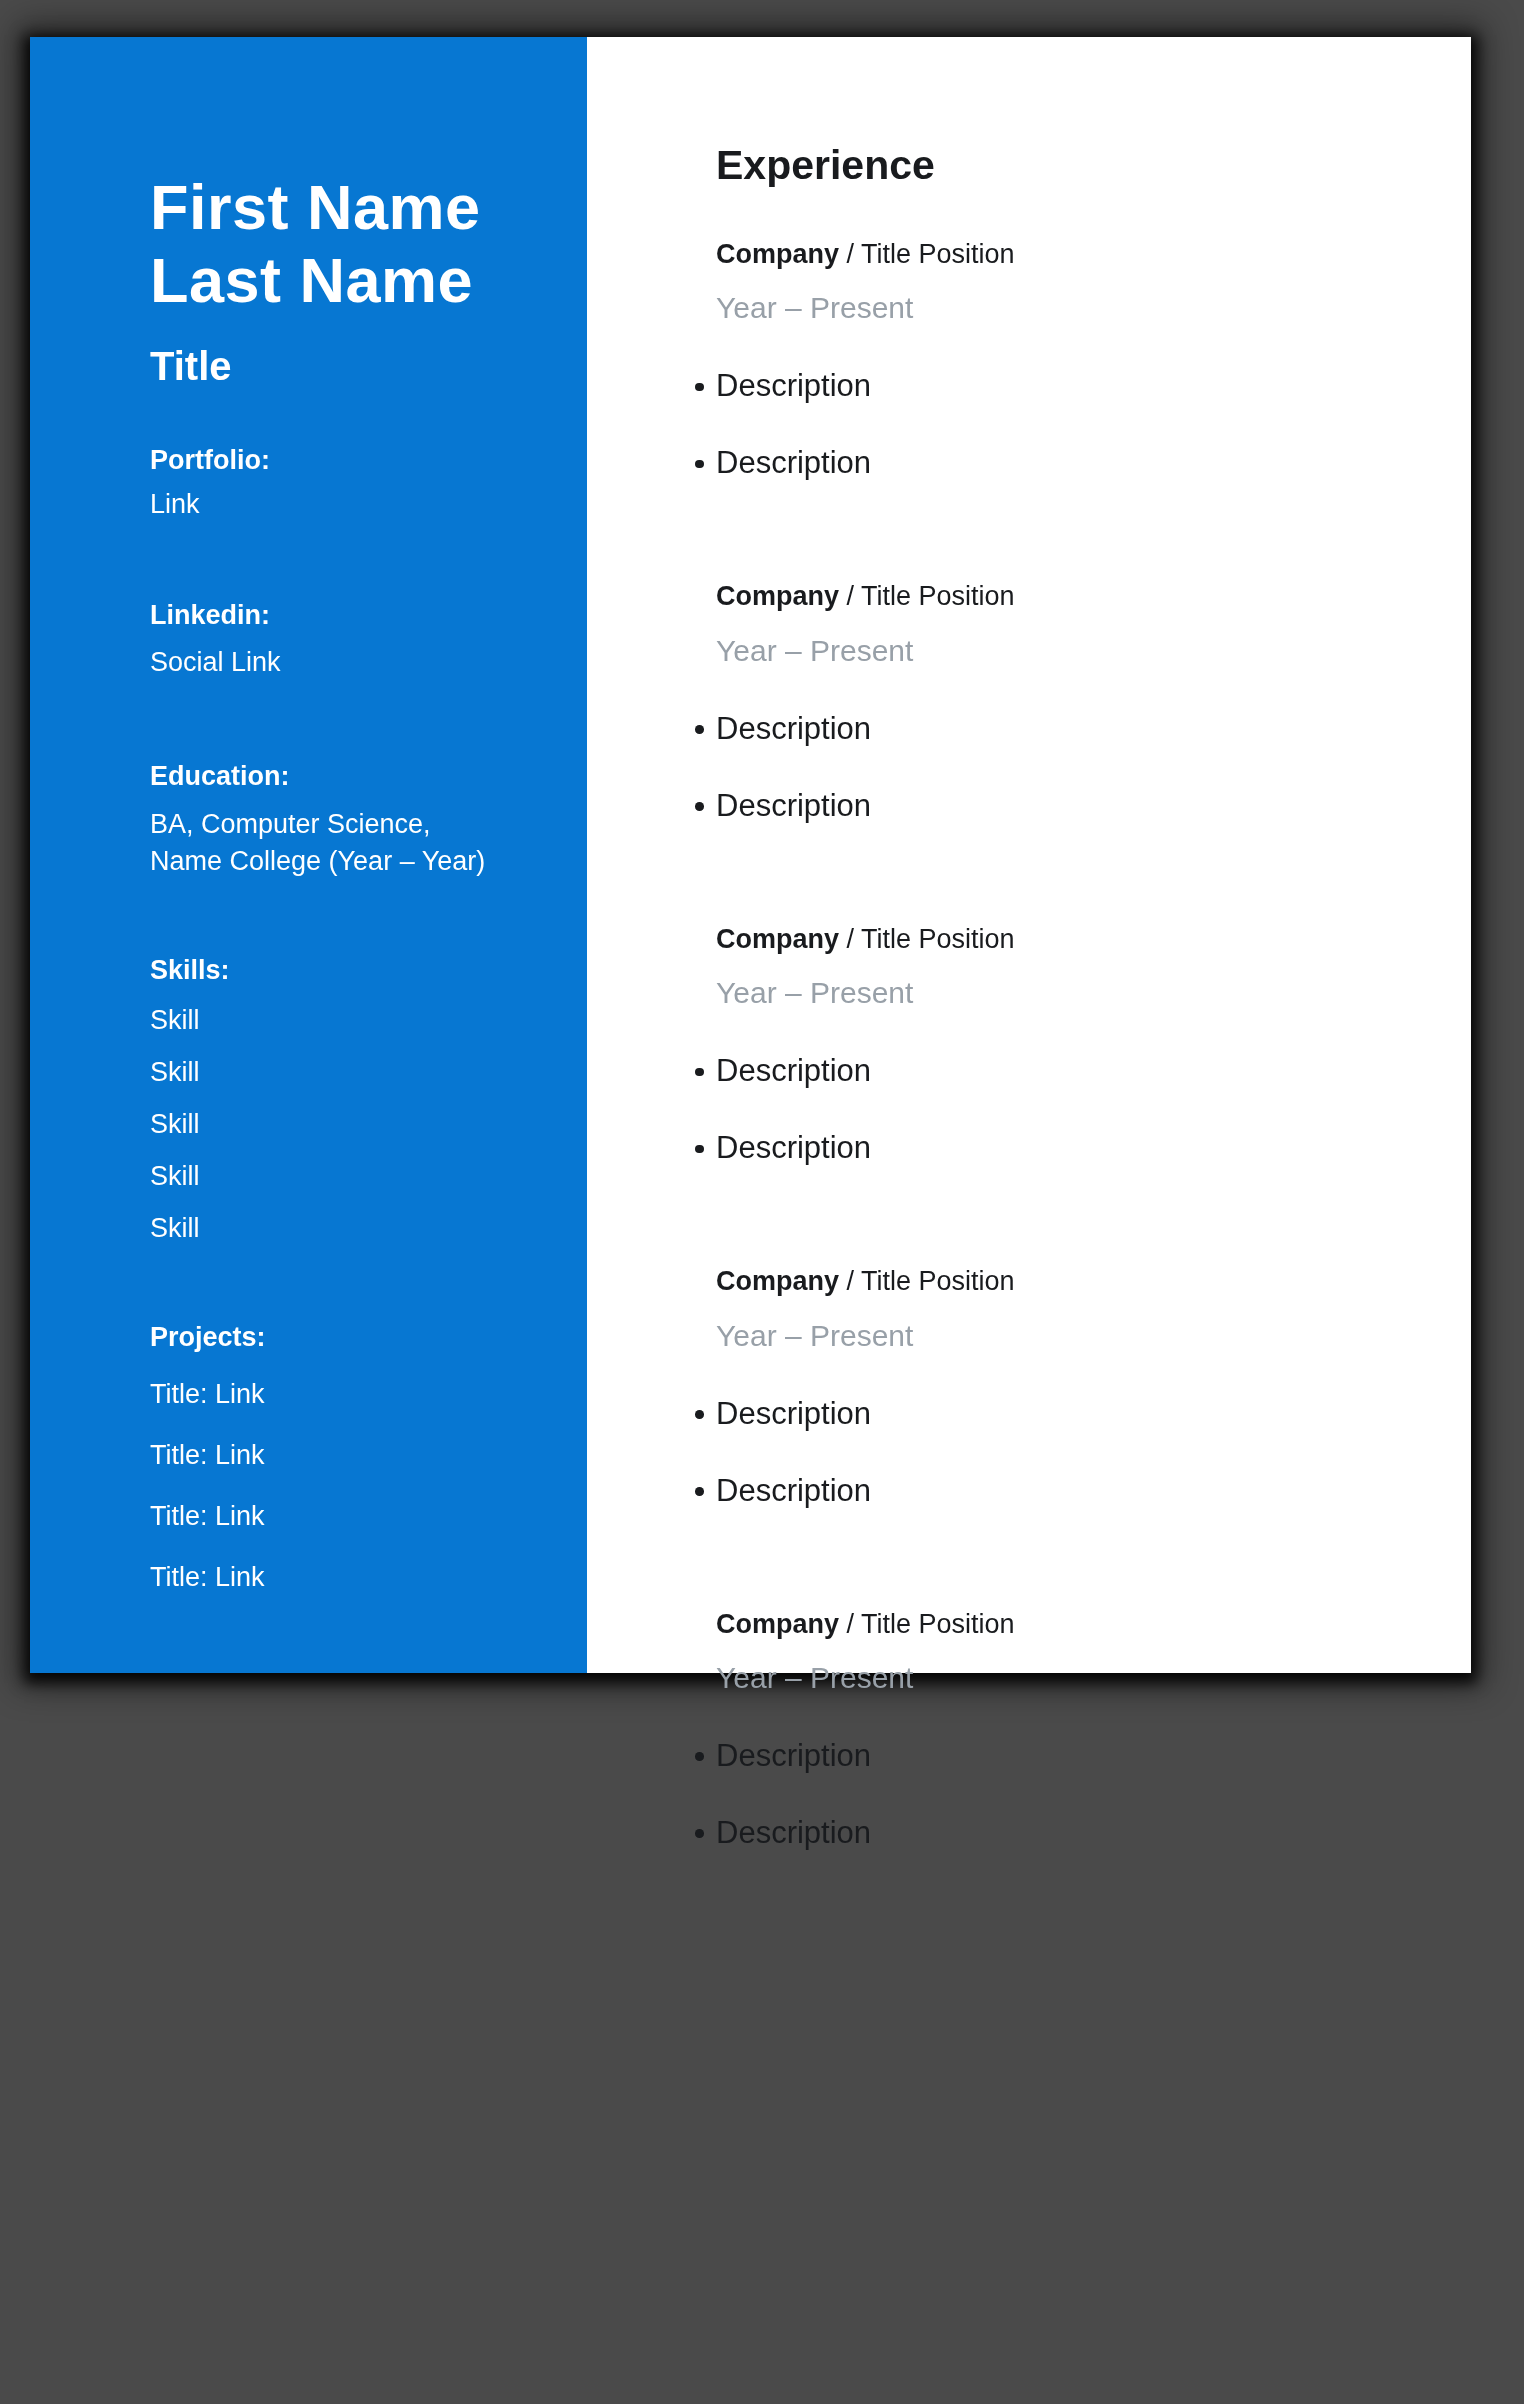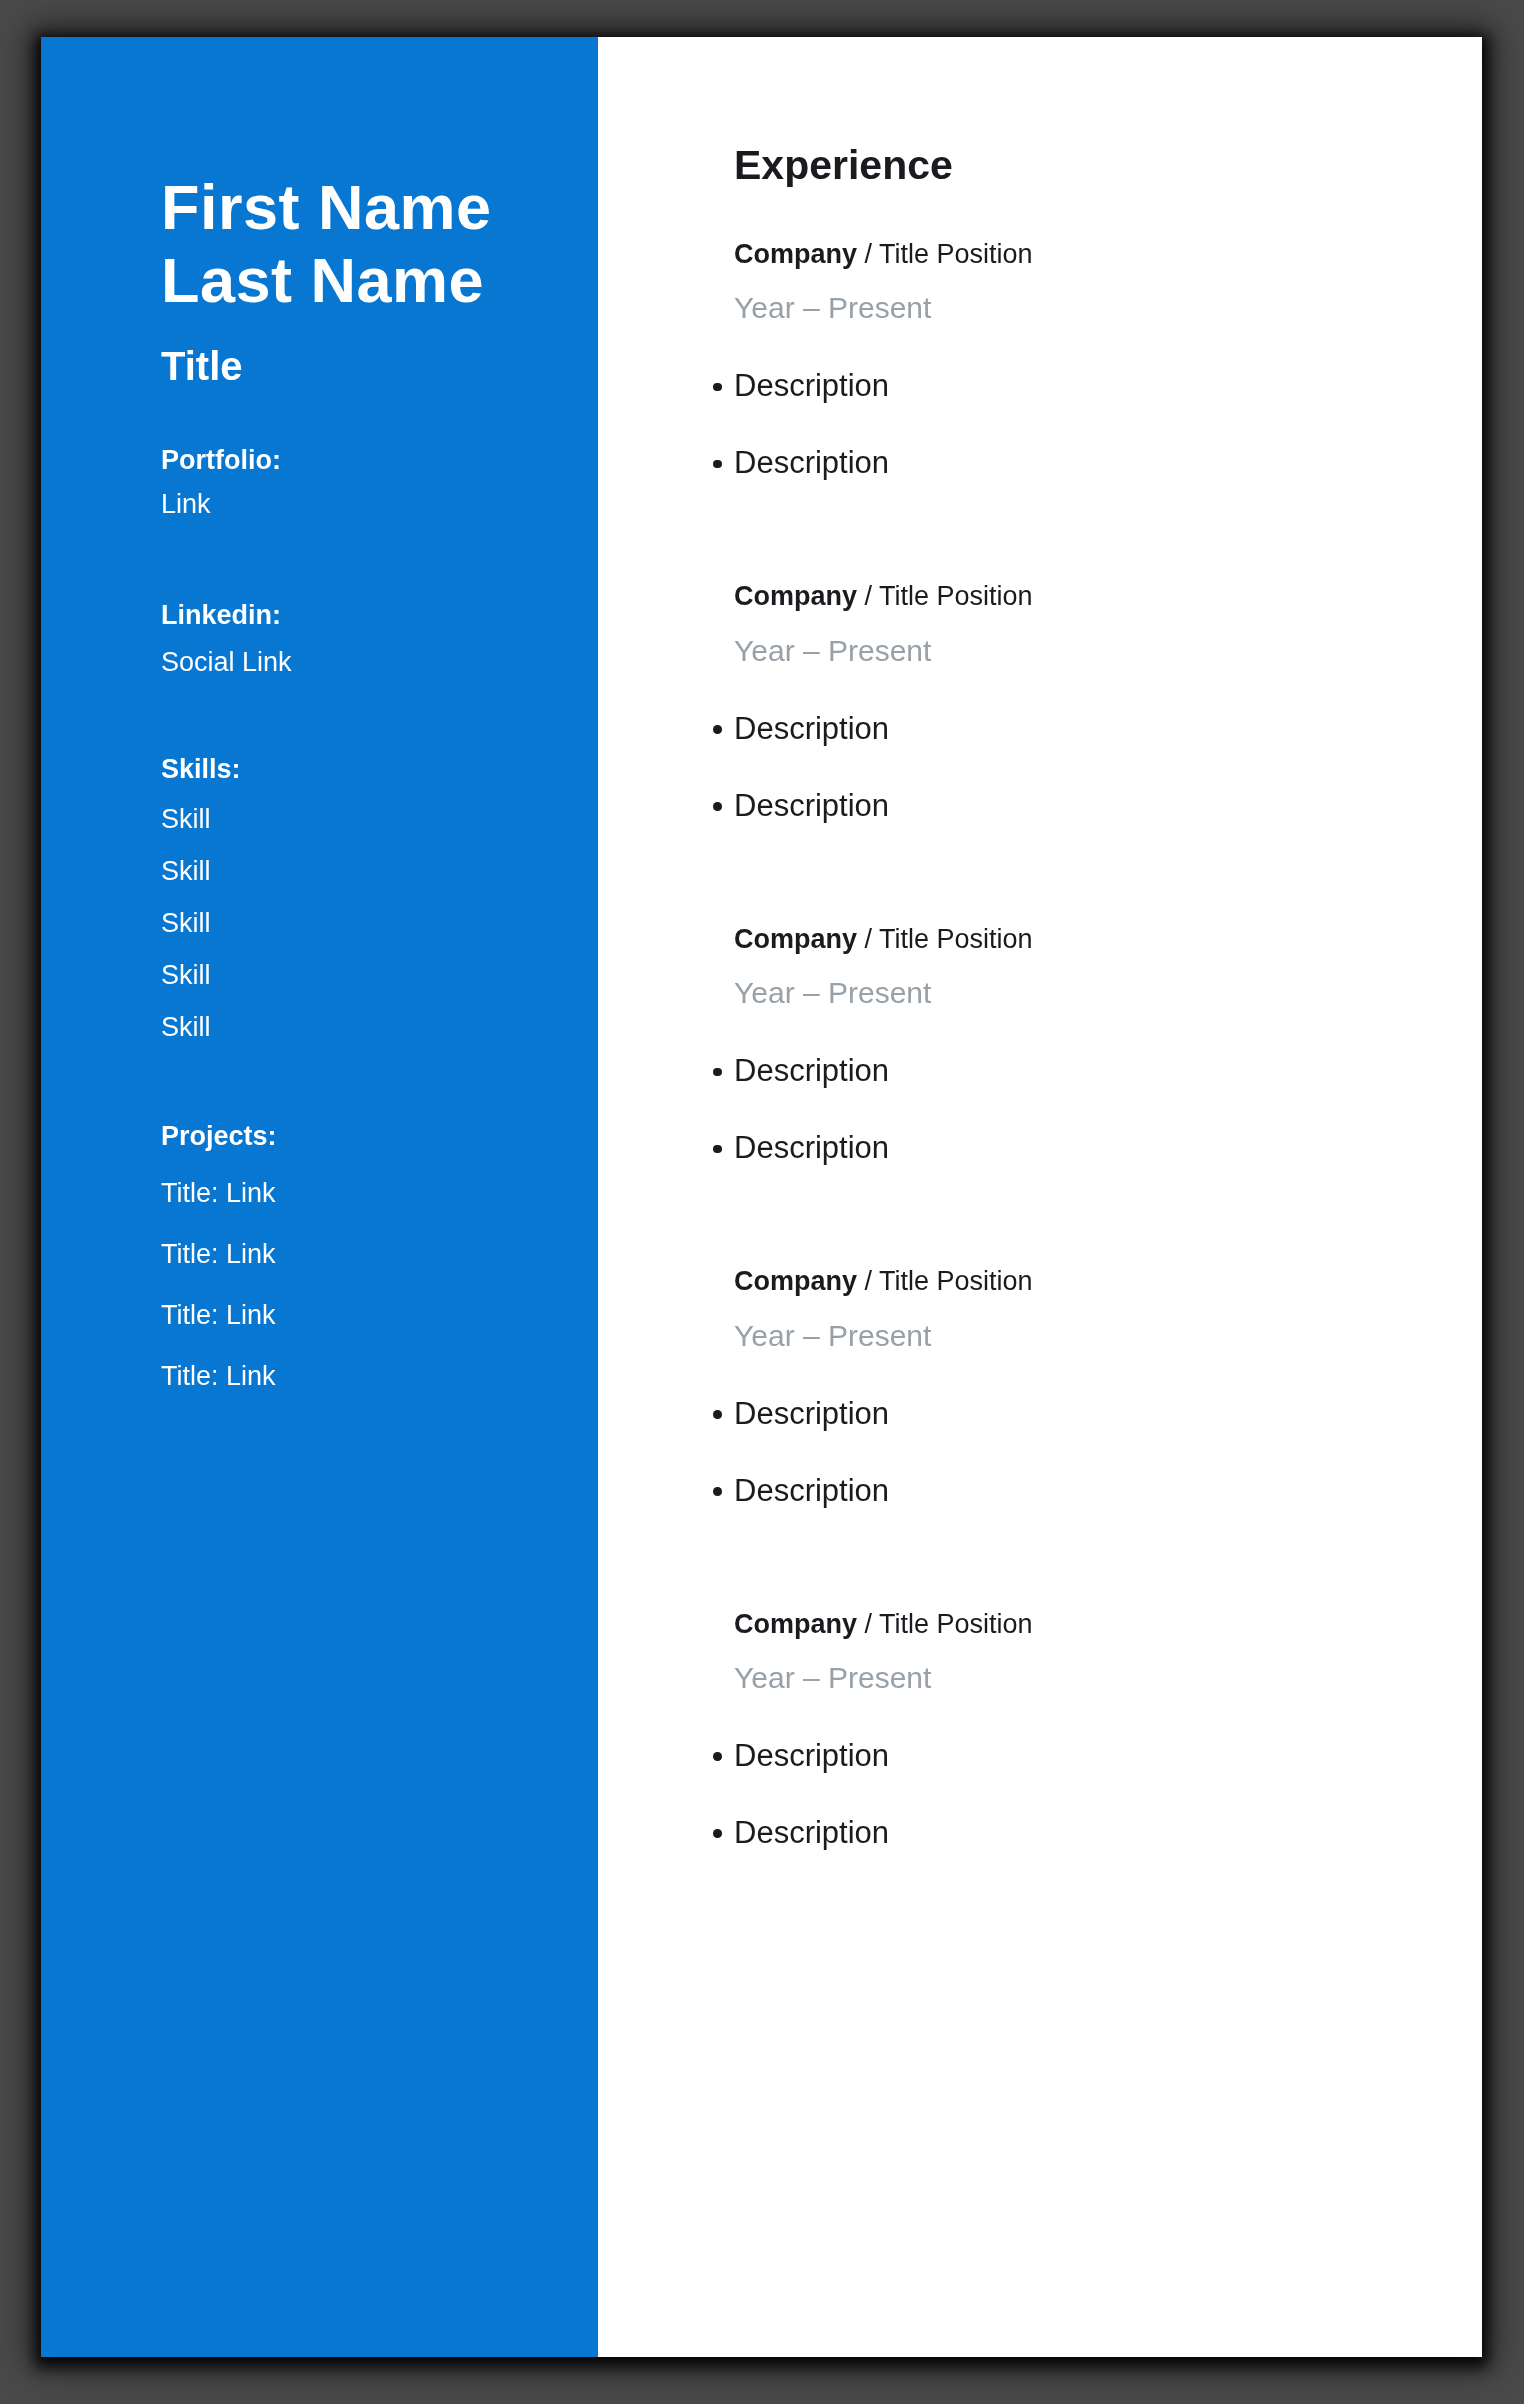--- a/index.html
+++ b/index.html
@@ -3,24 +3,23 @@
 <meta charset="utf-8">
 <style>
   :root{
     --accent:#0777d2; --ink:#191b1e; --muted:#98a0a8; --canvas:#4a4a4a; --paper:#ffffff;
   }
   *{margin:0;padding:0;box-sizing:border-box;}
   html,body{background:var(--canvas,#4a4a4a);}
   body{font-family:"Liberation Sans",sans-serif;}
   .stage{position:relative;width:1525px;height:2405px;background:var(--canvas,#4a4a4a);overflow:hidden;}
   .page{
-    position:absolute;left:41px;top:37px;width:1441px;height:2320px;
+    position:absolute;left:30px;top:37px;width:1441px;height:1636px;
     display:flex;background:var(--paper,#fff);
     box-shadow:0 3.8px 13.4px 5.8px rgba(0,0,0,0.90), 0 0 33px 13.4px rgba(5,5,5,0.45);
-    gap:7px;
   }
   
   .sidebar{
     width:557px;flex:0 0 557px;background:var(--accent,#0777d2);color:#fff;
     padding:134px 54px 58px 120px;
   }
   .name{font-size:63px;line-height:73px;font-weight:700;letter-spacing:0.5px;}
   .name span{display:block;}
   .job-title{margin-top:25px;font-size:40px;line-height:48px;font-weight:600;}
   .side-sec{margin-top:77px;}
@@ -69,20 +68,27 @@
       <section class="side-sec sec-portfolio">
         <div class="side-label">Portfolio:</div>
         <div class="side-value">Link</div>
       </section>
 
       <section class="side-sec sec-linkedin">
         <div class="side-label">Linkedin:</div>
         <div class="side-value">Social Link</div>
       </section>
 
+      <section class="side-sec sec-education">
+        <div class="side-label">Education:</div>
+        <div class="edu-lines">
+          <span>BA, Computer Science,</span>
+          <span>Name College (Year – Year)</span>
+        </div>
+      </section>
 
       <section class="side-sec sec-skills">
         <div class="side-label">Skills:</div>
         <ul class="side-list skill-list">
           <li>Skill</li>
           <li>Skill</li>
           <li>Skill</li>
           <li>Skill</li>
           <li>Skill</li>
         </ul>

